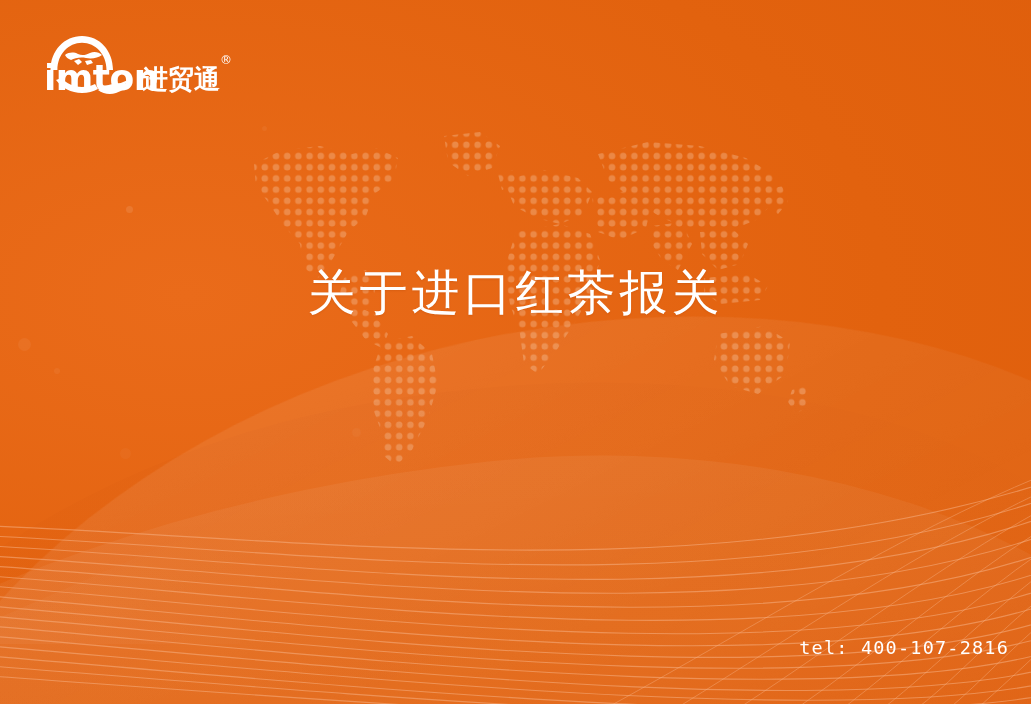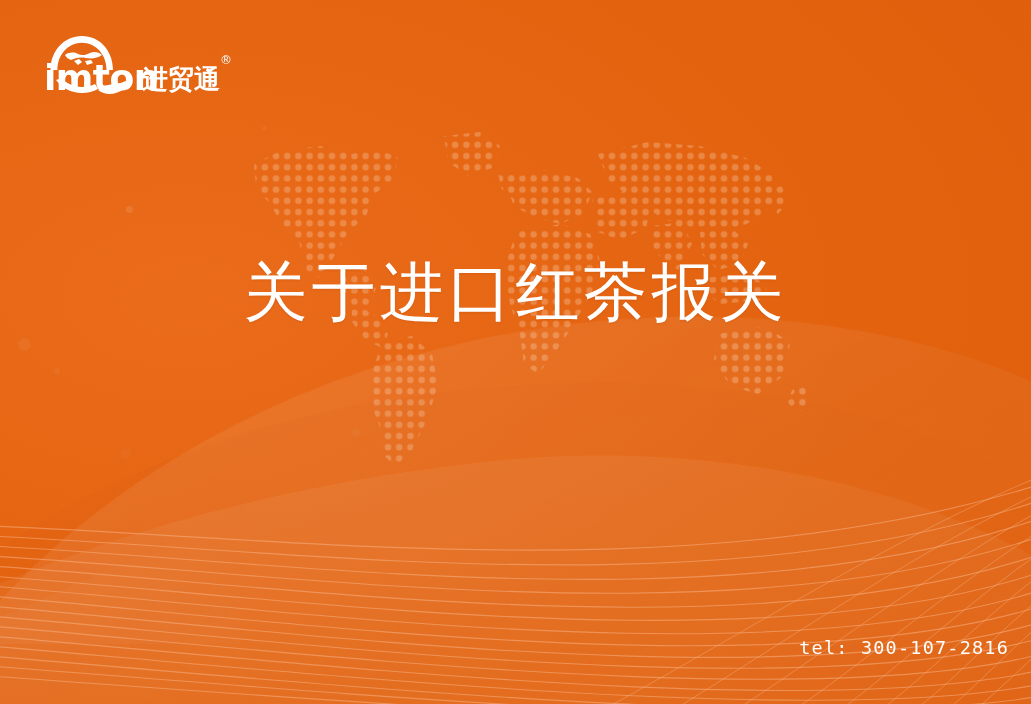--- a/index.html
+++ b/index.html
@@ -108,22 +108,22 @@
   
   .title-block {
     position: absolute;
     left: 0;
     top: 232px;
     width: 1031px;
     text-align: center;
   }
   .title-line {
     color: #ffffff;
-    font-family: Liberation Serif, serif;
-    font-size: 64px;
+    font-family: Liberation Sans, sans-serif;
+    font-size: 48px;
     font-weight: 500;
     letter-spacing: 4px;
     line-height: 122px;
     white-space: nowrap;
     text-shadow: 0 1px 2px rgba(150,55,5,0.18);
   }
 
   
   .tel {
     position: absolute;
@@ -258,15 +258,15 @@
       <text x="104" y="60" fill="#ffffff" font-family="'DejaVu Sans','Liberation Sans',sans-serif" font-size="26" font-weight="600" letter-spacing="0">进贸通</text>
 
       <text x="182" y="36" fill="#ffffff" font-family="'DejaVu Sans','Liberation Sans',sans-serif" font-size="12">®</text>
     </svg>
   </div>
 
   <div class="title-block">
     <div class="title-line">关于进口红茶报关</div>
   </div>
 
-  <div class="tel">tel: 300-107-2816</div>
+  <div class="tel">tel: 400-107-2816</div>
 
 </div>
 
 </body></html>

